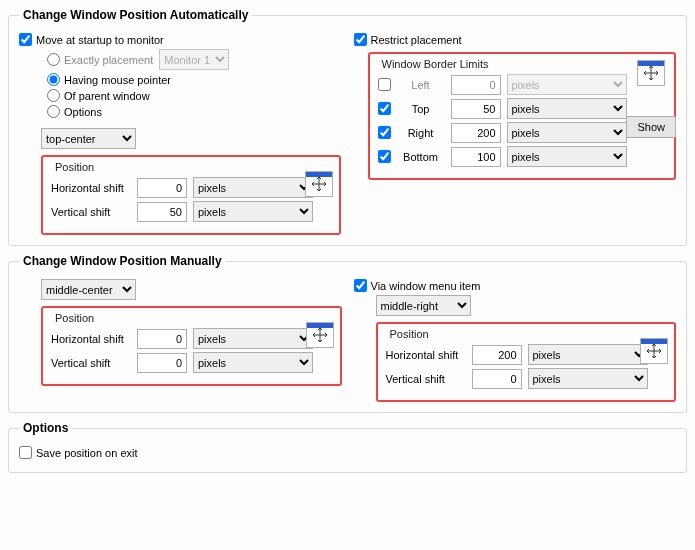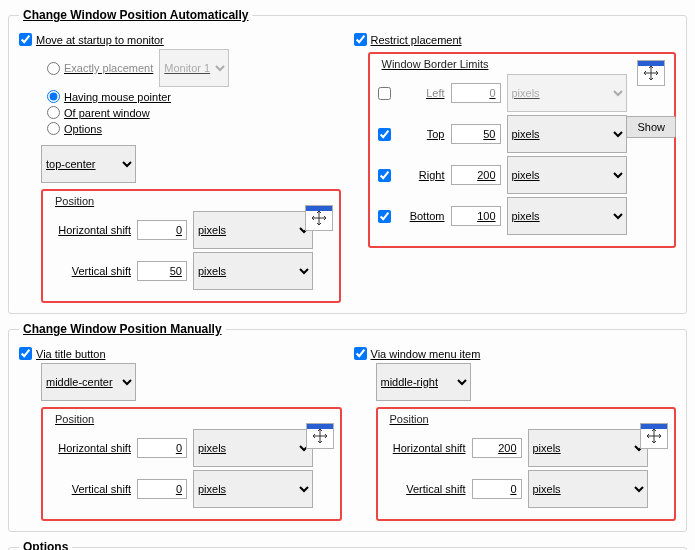--- a/index.html
+++ b/index.html
@@ -1,34 +1,34 @@
 <!DOCTYPE html>
 <html><head>
 <meta charset="utf-8">
 <style>
   * { box-sizing: border-box; font-family: Tahoma, Arial, sans-serif; font-size: 11px; }
   body { margin: 0; padding: 8px; background: #fdfdfd; color: #000; width: 695px; }
-  fieldset { border: 1px solid #d8d8d8; border-radius: 3px; margin: 0 0 8px 0; padding: 8px 10px 10px 10px; background: #fdfdfd; text-decoration: underline; }
+  fieldset { border: 1px solid #d8d8d8; border-radius: 3px; margin: 0 0 8px 0; padding: 8px 10px 10px 10px; background: #fdfdfd; }
   legend { font-weight: bold; font-size: 12px; padding: 0 4px; }
   .group { border: 2px solid #ef4444; border-radius: 3px; padding: 6px 8px 8px 8px; margin-top: 6px; position: relative; }
   .group-title { font-size: 11px; color: #222; margin: -2px 0 4px 4px; }
   .row { display: flex; align-items: center; margin: 3px 0; gap: 6px; }
   .row.indent { margin-left: 28px; }
   .row.indent2 { margin-left: 22px; }
   label.cb { display: flex; align-items: center; gap: 4px; cursor: pointer; }
   input[type=checkbox], input[type=radio] { margin: 0; width: 13px; height: 13px; }
   input[type=text].num { width: 50px; height: 20px; border: 1px solid #adadad; padding: 0 4px; text-align: right; background: #fff; }
-  select { height: 38px; border: 1px solid #adadad; background: #efefef; }
+  select { height: 21px; border: 1px solid #adadad; background: #efefef; }
   select.units { width: 120px; }
   select.monitor { width: 70px; }
   select.align { width: 95px; }
   .cols { display: flex; gap: 12px; }
   .col { flex: 1; }
-  .lbl { width: 80px; text-align: right; }
-  .lbl2 { width: 48px; text-align: right; }
+  .lbl { width: 80px; text-align: left; }
+  .lbl2 { width: 48px; text-align: center; }
   button.btn { height: 22px; padding: 0 10px; border: 1px solid #adadad; background: #e5e5e5; border-radius: 2px; cursor: pointer; }
   .icon-box { width: 28px; height: 26px; border: 1px solid #b0b0b0; display: flex; align-items: center; justify-content: center; background: #fff; position: relative; }
   .icon-box::before { content: ""; position: absolute; top: 0; left: 0; right: 0; height: 5px; background: #2a5fd4; }
   .disabled { color: #8a8a8a; }
   .spacer { height: 4px; }
 </style>
 </head>
 <body>
 
 <fieldset>
@@ -144,26 +144,20 @@
         </div>
       </div>
     </div>
   </div>
 </fieldset>
 
 <fieldset>
   <legend>Change Window Position Manually</legend>
   <div class="cols">
     <div class="col">
-      <div class="row">
-        <label class="cb">
-          <input type="checkbox" checked="" style="">
-          <span>Via title button</span>
-        </label>
-      </div>
       <div class="row indent2">
         <select class="align"><option>middle-center</option></select>
       </div>
       <div class="group" style="margin-left:22px;">
         <div class="group-title">Position</div>
         <div style="position:absolute; right:6px; top:14px;">
           <div class="icon-box">
             <svg width="16" height="16" viewBox="0 0 16 16">
                 <g stroke="#333" stroke-width="1" fill="none">
                   <path d="M8 1v14M1 8h14"></path>

